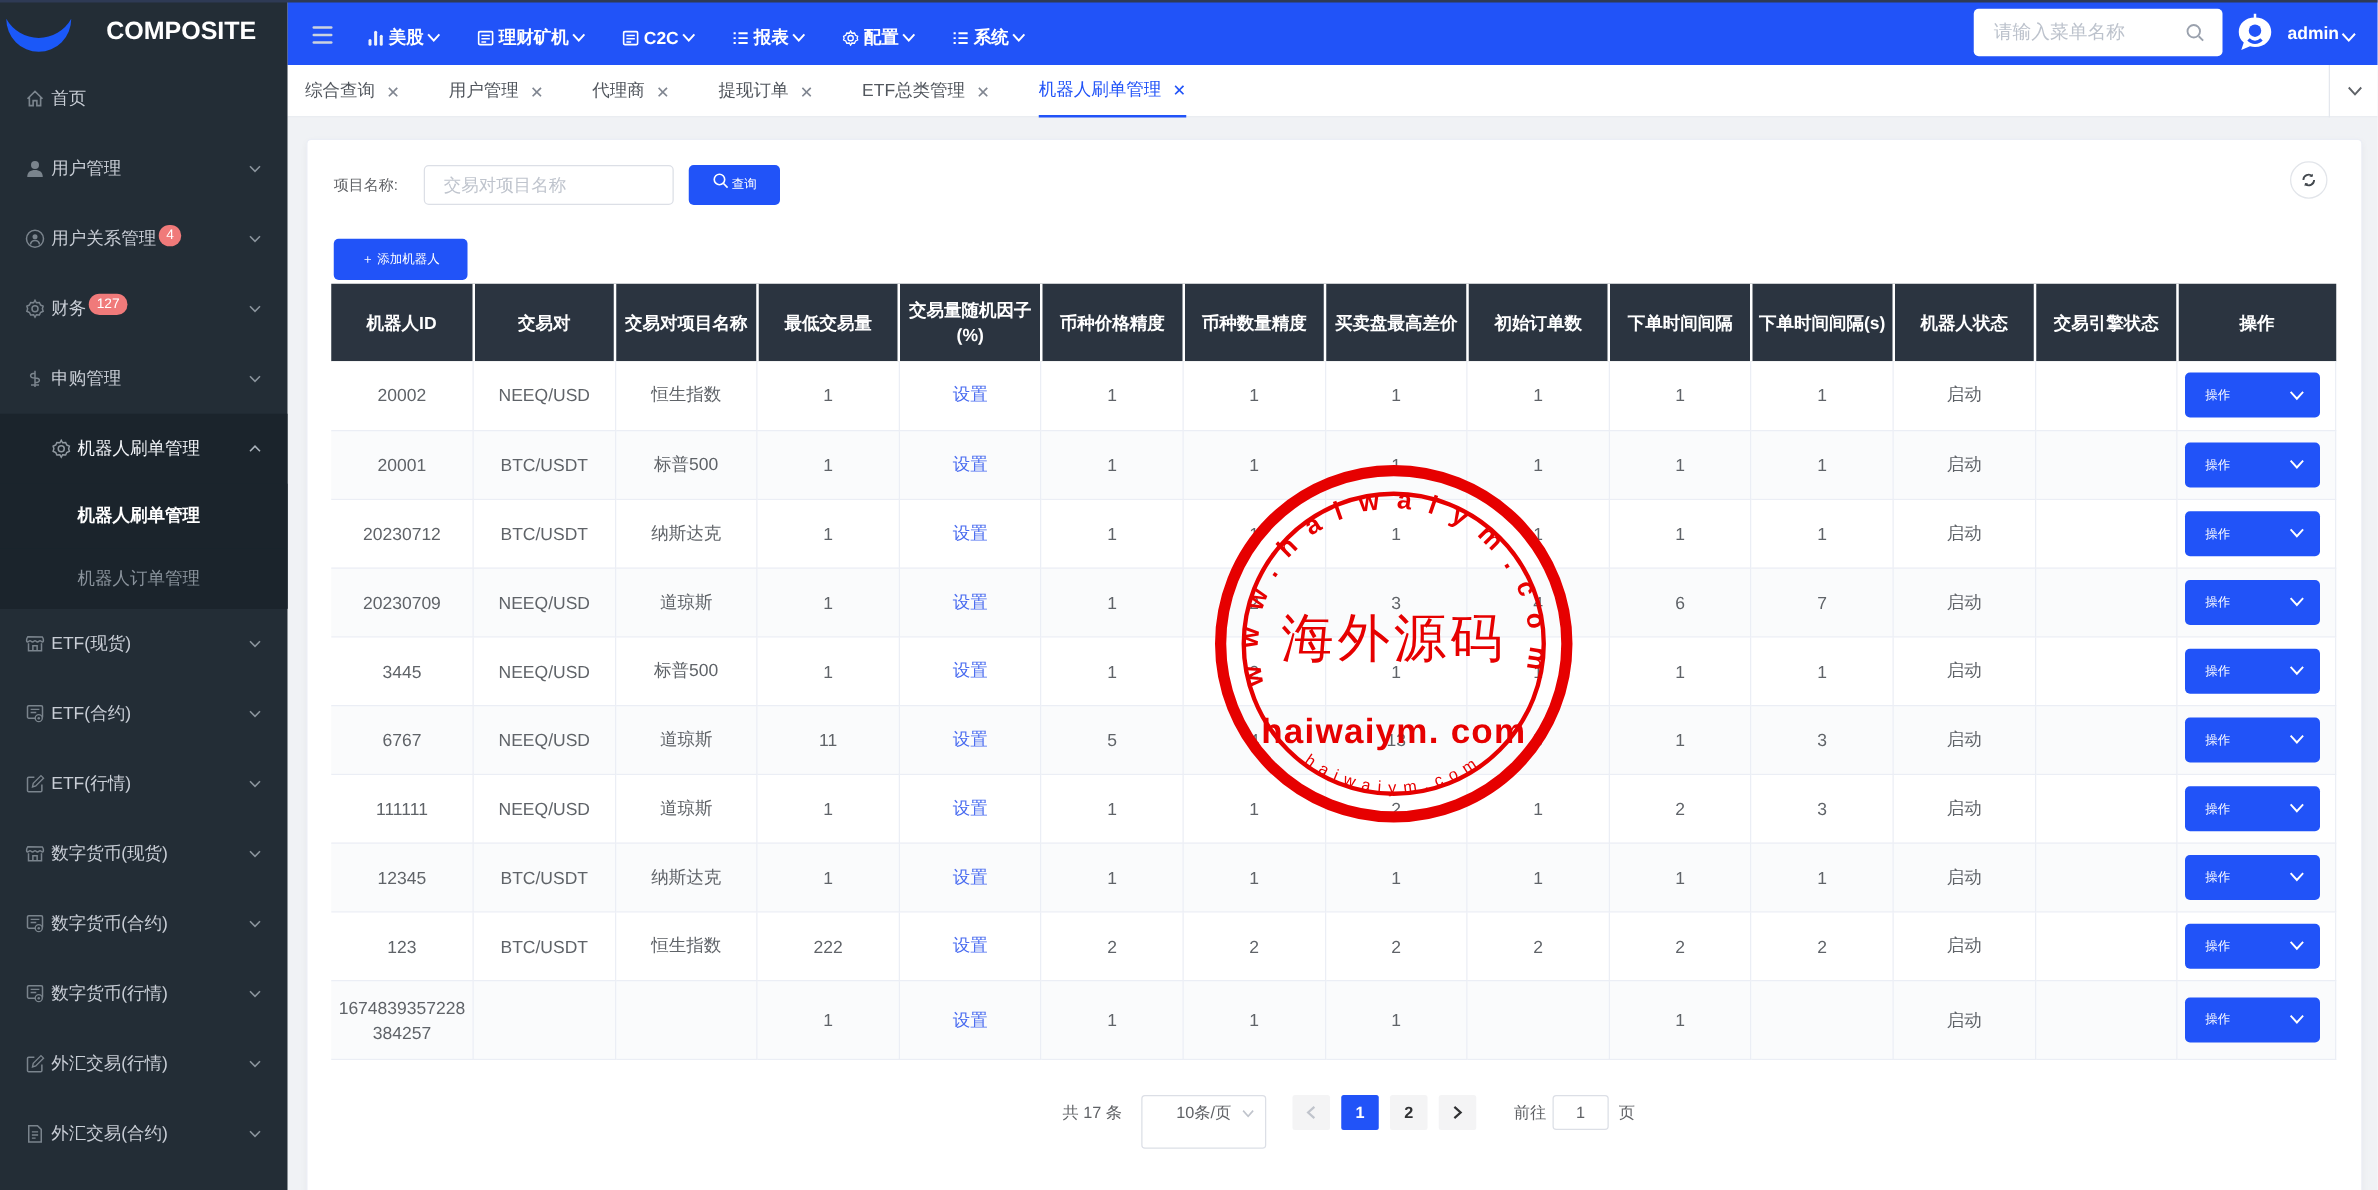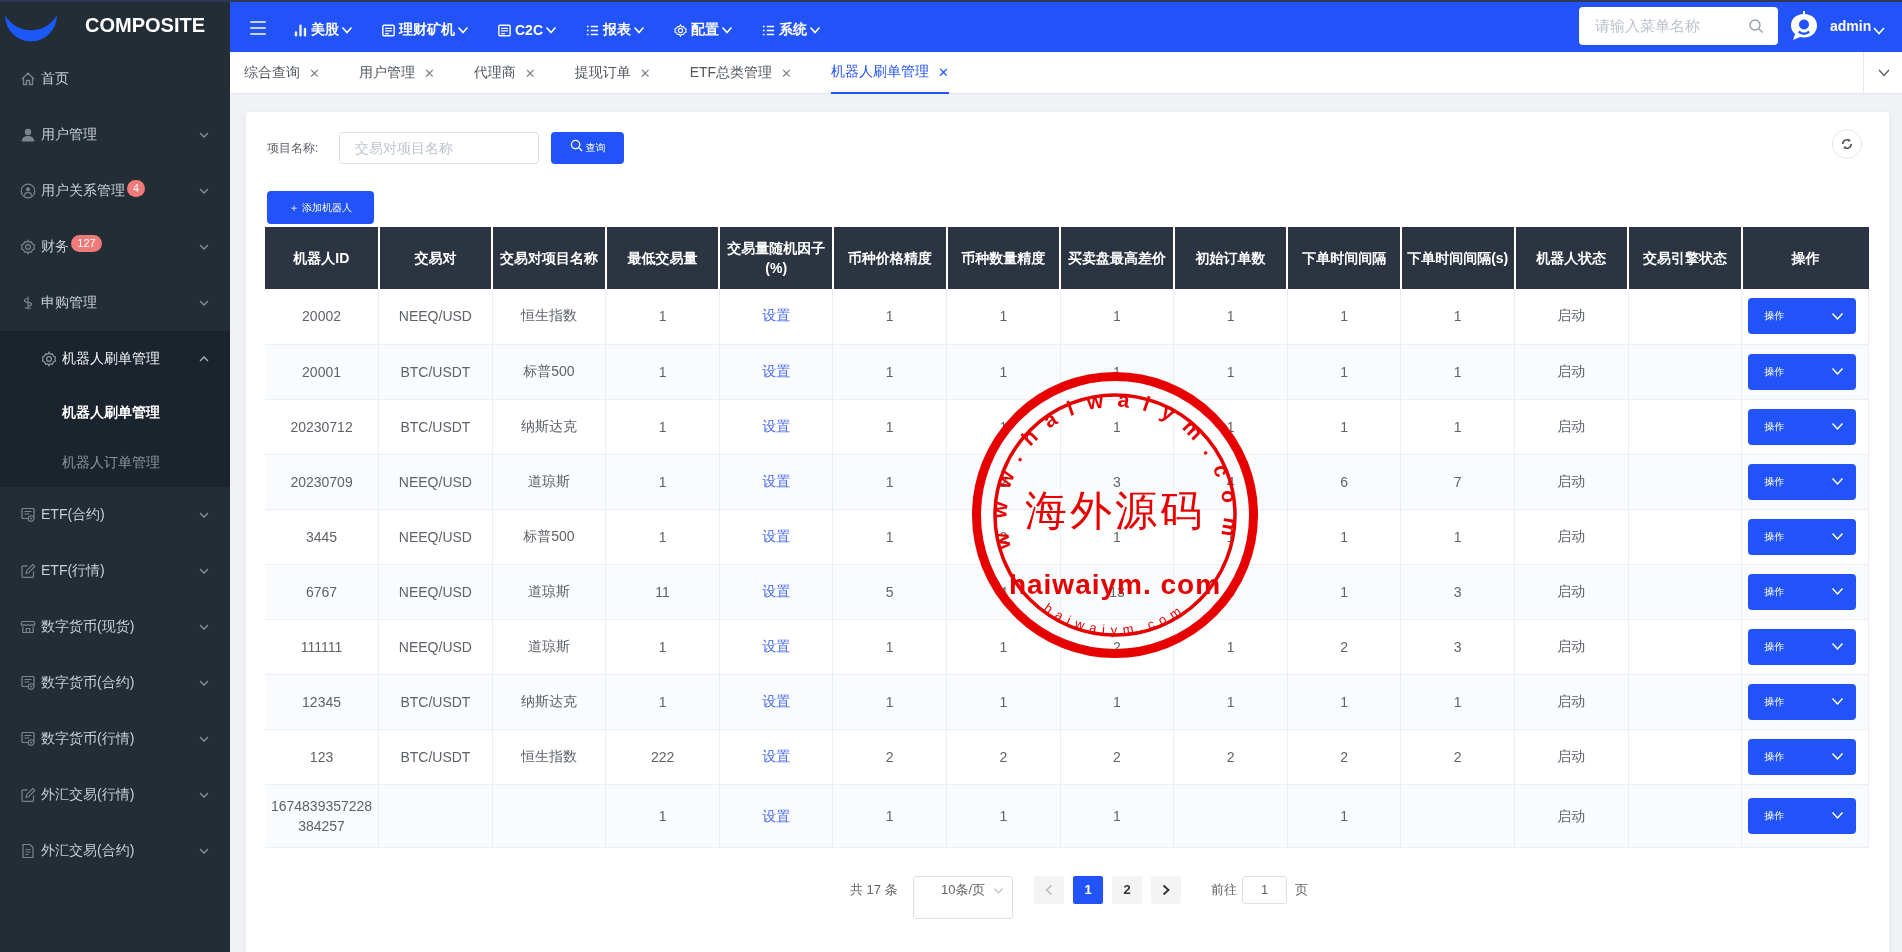--- a/index.html
+++ b/index.html
@@ -128,20 +128,29 @@
               <circle cx="8" cy="8" r="2.4" stroke="#b8c0c8" stroke-width="1.2" fill="none"></circle>
             </svg>
           </span>机器人刷单管理<span class="arr">
             <svg width="10" height="10" viewBox="0 0 10 10">
               <path d="M1 7 L5 3 L9 7" stroke="#aab2bb" stroke-width="1.3" fill="none"></path>
             </svg>
           </span></div>
       <div class="si on" style="height:52px;">机器人刷单管理</div>
       <div class="si" style="height:48px;">机器人订单管理</div>
     </div>
+    <div class="mi"><span class="ic">
+          <svg width="16" height="16" viewBox="0 0 16 16">
+            <path d="M2 6.5 C1 6.5 1 4 2.2 2.5 L13.8 2.5 C15 4 15 6.5 14 6.5 C13 6.5 12.8 5.5 12 5.5 C11.2 5.5 11 6.5 10 6.5 C9 6.5 8.8 5.5 8 5.5 C7.2 5.5 7 6.5 6 6.5 C5 6.5 4.8 5.5 4 5.5 C3.2 5.5 3 6.5 2 6.5 Z M2.8 7.5 L2.8 13.5 L13.2 13.5 L13.2 7.5 M6.3 13.5 L6.3 9.5 L9.7 9.5 L9.7 13.5" stroke="#98a1aa" stroke-width="1.2" fill="none"></path>
+          </svg>
+        </span>ETF(现货)<span class="arr">
+          <svg width="10" height="10" viewBox="0 0 10 10">
+            <path d="M1 3 L5 7 L9 3" stroke="#8a939c" stroke-width="1.3" fill="none"></path>
+          </svg>
+        </span></div>
     <div class="mi"><span class="ic">
           <svg width="16" height="16" viewBox="0 0 16 16">
             <rect x="2" y="1.5" width="12" height="10" rx="1" stroke="#98a1aa" stroke-width="1.2" fill="none"></rect>
             <path d="M4.5 4.5 L11.5 4.5 M4.5 7 L9 7" stroke="#98a1aa" stroke-width="1.1"></path>
             <circle cx="11" cy="11.5" r="2.8" stroke="#98a1aa" stroke-width="1.1" fill="#232d36"></circle>
             <circle cx="11" cy="11.5" r="1" fill="#98a1aa"></circle>
           </svg>
         </span>ETF(合约)<span class="arr">
           <svg width="10" height="10" viewBox="0 0 10 10">
             <path d="M1 3 L5 7 L9 3" stroke="#8a939c" stroke-width="1.3" fill="none"></path>

